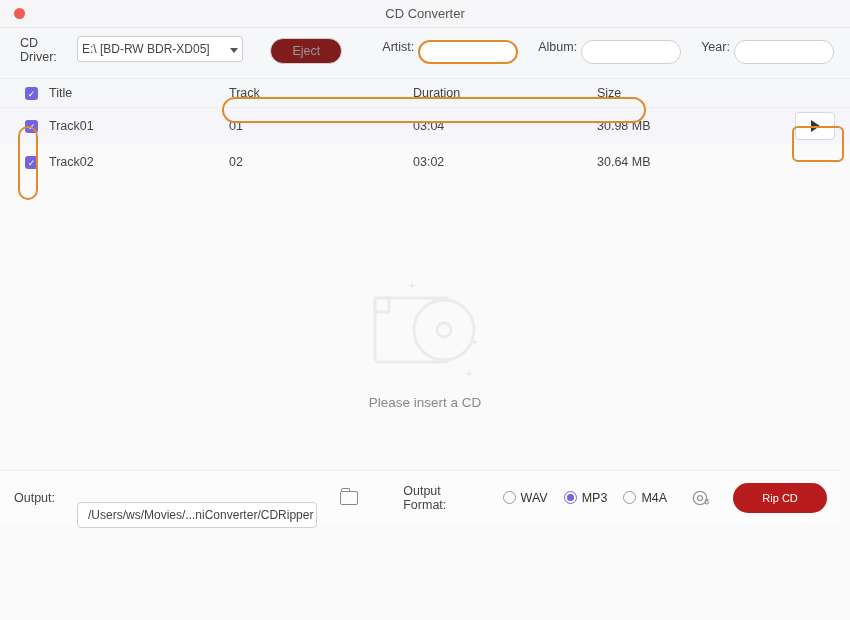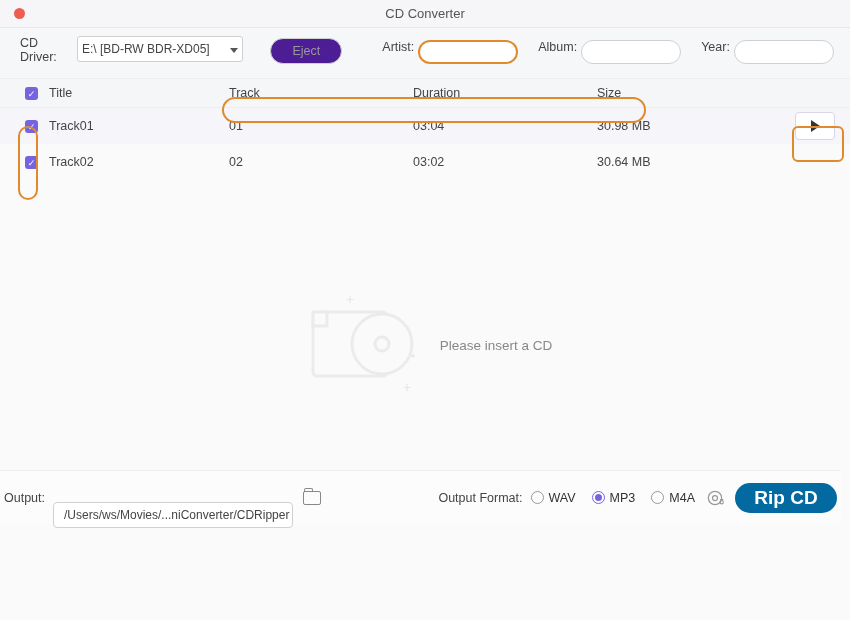--- a/index.html
+++ b/index.html
@@ -5,53 +5,53 @@
     * { box-sizing: border-box; margin: 0; padding: 0; }
     body { font-family: -apple-system, BlinkMacSystemFont, "Segoe UI", sans-serif; background: #fafafa; width: 850px; height: 620px; overflow: hidden; color: #555; font-size: 13px; }
     .title-bar { height: 28px; background: #f6f6f8; position: relative; display: flex; align-items: center; justify-content: center; border-bottom: 1px solid #e8e8e8; }
     .close-dot { position: absolute; left: 14px; top: 8px; width: 11px; height: 11px; border-radius: 50%; background: #f05c52; }
     .title-text { font-size: 13px; color: #555; }
     .meta-row { background: #f6f7f9; padding: 8px 20px 14px 20px; display: flex; gap: 20px; align-items: flex-end; }
     .meta-group { display: flex; flex-direction: row; gap: 4px; }
     .meta-label { font-size: 12.5px; color: #444; }
     .drive-select { width: 182px; height: 26px; border: 1px solid #d0d0d3; background: #fff; border-radius: 3px; padding: 0 4px; font-size: 12px; color: #444; display: flex; align-items: center; justify-content: space-between; }
     .chevron-down::after { content: ""; display: inline-block; width: 0; height: 0; border-left: 4px solid transparent; border-right: 4px solid transparent; border-top: 5px solid #555; }
-    .eject-btn { width: 72px; height: 26px; border: 1px solid #d0d0d3; background: #4c1d95; border-radius: 13px; color: #999; font-size: 12.5px; cursor: pointer; }
+    .eject-btn { width: 72px; height: 26px; border: 1px solid #d0d0d3; background: #7f1d1d; border-radius: 13px; color: #999; font-size: 12.5px; cursor: pointer; }
     .meta-input { height: 24px; border: 1px solid #d0d0d3; border-radius: 12px; background: #fff; padding: 0 10px; font-size: 12px; color: #444; outline: none; width: 100px; }
     .meta-input.artist { width: 100px; border: 2px solid #e08a2c; }
     .table-header { display: grid; grid-template-columns: 46px 180px 184px 184px 150px 1fr; align-items: center; height: 30px; background: #f5f6f8; border-top: 1px solid #eee; border-bottom: 1px solid #eee; padding: 0 3px; }
     .th { font-size: 12.5px; color: #444; }
     .th-check { padding-left: 22px; }
     .check { width: 13px; height: 13px; border-radius: 3px; background: #7564e0; display: inline-flex; align-items: center; justify-content: center; color: #fff; font-size: 9px; }
     .highlight-wrap { position: absolute; border: 2px solid #e08a2c; border-radius: 14px; pointer-events: none; }
     .highlight-tds { left: 222px; top: 97px; width: 424px; height: 26px; }
     .highlight-checks { left: 18px; top: 126px; width: 20px; height: 74px; }
     .highlight-play { right: 6px; top: 126px; width: 52px; height: 36px; border-radius: 6px; }
     .row { display: grid; grid-template-columns: 46px 180px 184px 184px 150px 1fr; align-items: center; height: 36px; padding: 0 3px; font-size: 12.5px; color: #444; }
     .row.alt { background: #f6f5fa; }
     .cell-check { padding-left: 22px; }
     .play-btn { width: 40px; height: 28px; border: 1px solid #d9d5ea; background: #fff; border-radius: 4px; display: flex; align-items: center; justify-content: center; margin-left: auto; margin-right: 12px; }
     .play-tri { width: 0; height: 0; border-top: 6px solid transparent; border-bottom: 6px solid transparent; border-left: 9px solid #333; }
-    .empty-area { display: flex; flex-direction: row; align-items: center; justify-content: center; height: 330px; gap: 12px; color: #999; }
+    .empty-area { display: flex; flex-direction: column; align-items: center; justify-content: center; height: 330px; gap: 12px; color: #999; }
     .empty-icon { opacity: .4; position: relative; }
     .empty-msg { font-size: 13.5px; color: #888; }
-    .bottom-bar { position: absolute; left: 0; right: 9px; bottom: 0; height: 54px; background: #fcfcfd; border-top: 1px solid #eee; display: flex; align-items: center; padding: 0 4px; gap: 8px; }
+    .bottom-bar { position: absolute; left: 0; right: 9px; bottom: 0; height: 54px; background: #fcfcfd; border-top: 1px solid #eee; display: flex; align-items: center; padding: 0 14px; gap: 22px; }
     .out-label { font-size: 12.5px; color: #444; }
     .out-path { width: 240px; height: 26px; border: 1px solid #d0d0d3; border-radius: 4px; background: #fff; padding: 0 10px; font-size: 12px; color: #444; display: flex; align-items: center; margin-top: 35px; }
     .folder-btn { width: 22px; height: 22px; display: flex; align-items: center; justify-content: center; cursor: pointer; }
     .folder-icon { width: 18px; height: 14px; border: 1.4px solid #888; border-radius: 2px; position: relative; }
     .folder-icon::before { content: ""; position: absolute; top: -4px; left: 0; width: 7px; height: 3px; border: 1.4px solid #888; border-bottom: none; border-radius: 2px 2px 0 0; }
     .spacer { flex: 1; }
     .fmt-group { display: flex; align-items: center; gap: 16px; }
     .radio { width: 13px; height: 13px; border: 1.4px solid #999; border-radius: 50%; display: inline-flex; align-items: center; justify-content: center; }
     .radio.selected { border-color: #7564e0; }
     .radio.selected::after { content: ""; width: 7px; height: 7px; background: #7564e0; border-radius: 50%; }
     .radio-wrap { display: flex; align-items: center; gap: 5px; font-size: 12.5px; color: #333; cursor: pointer; }
     .settings-btn { width: 24px; height: 24px; display: flex; align-items: center; justify-content: center; cursor: pointer; color: #888; }
-    .rip-btn { width: 102px; height: 30px; background: #0369a1; color: #fff; border: none; border-radius: 15px; font-size: 19px; cursor: pointer; font-weight: bold; }
+    .rip-btn { width: 102px; height: 30px; background: #b91c1c; color: #fff; border: none; border-radius: 15px; font-size: 11px; cursor: pointer; }
     .wrapper { position: relative; width: 850px; height: 524px; }
   </style>
 </head>
 <body>
 <div class="wrapper">
 
 <div class="title-bar">
   <span class="close-dot"></span>
   <span class="title-text">CD Converter</span>
 </div>

